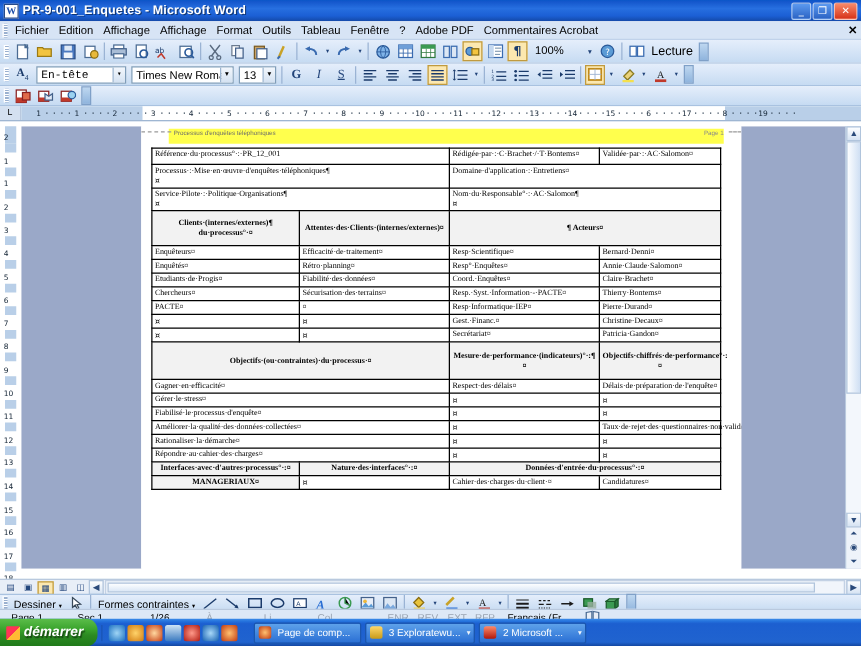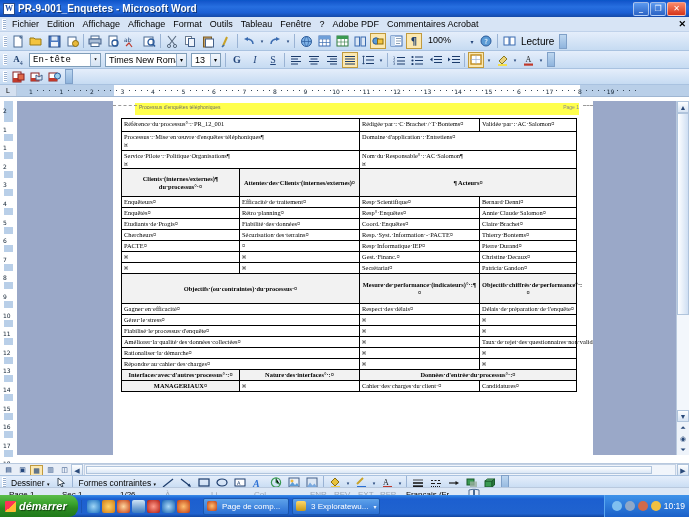--- a/index.html
+++ b/index.html
@@ -1130,21 +1130,19 @@
   <div class="tasks">
     <div class="task">
       <span class="ti" style="background:radial-gradient(circle,#ffc070,#c03a10);"></span>
       <span class="tl">Page de comp...</span>
     </div>
     <div class="task">
       <span class="ti" style="background:linear-gradient(180deg,#ffd86a,#c89a18);"></span>
       <span class="tl">3 Exploratewu...</span>
       <span class="tarr">▾</span>
     </div>
-  </div>
-  <div class="tray">
-    <span class="tri" style="background:#7fc0f0;"></span>
-    <span class="tri" style="background:#8fa8c8;"></span>
-    <span class="tri" style="background:#d06a4a;"></span>
-    <span class="tri" style="background:#f0c040;"></span>
-    <span>10:19</span>
+    <div class="task">
+      <span class="ti" style="background:linear-gradient(180deg,#ff8a6a,#b0180c);"></span>
+      <span class="tl">2 Microsoft ...</span>
+      <span class="tarr">▾</span>
+    </div>
   </div>
 </div>
 
 </body></html>

